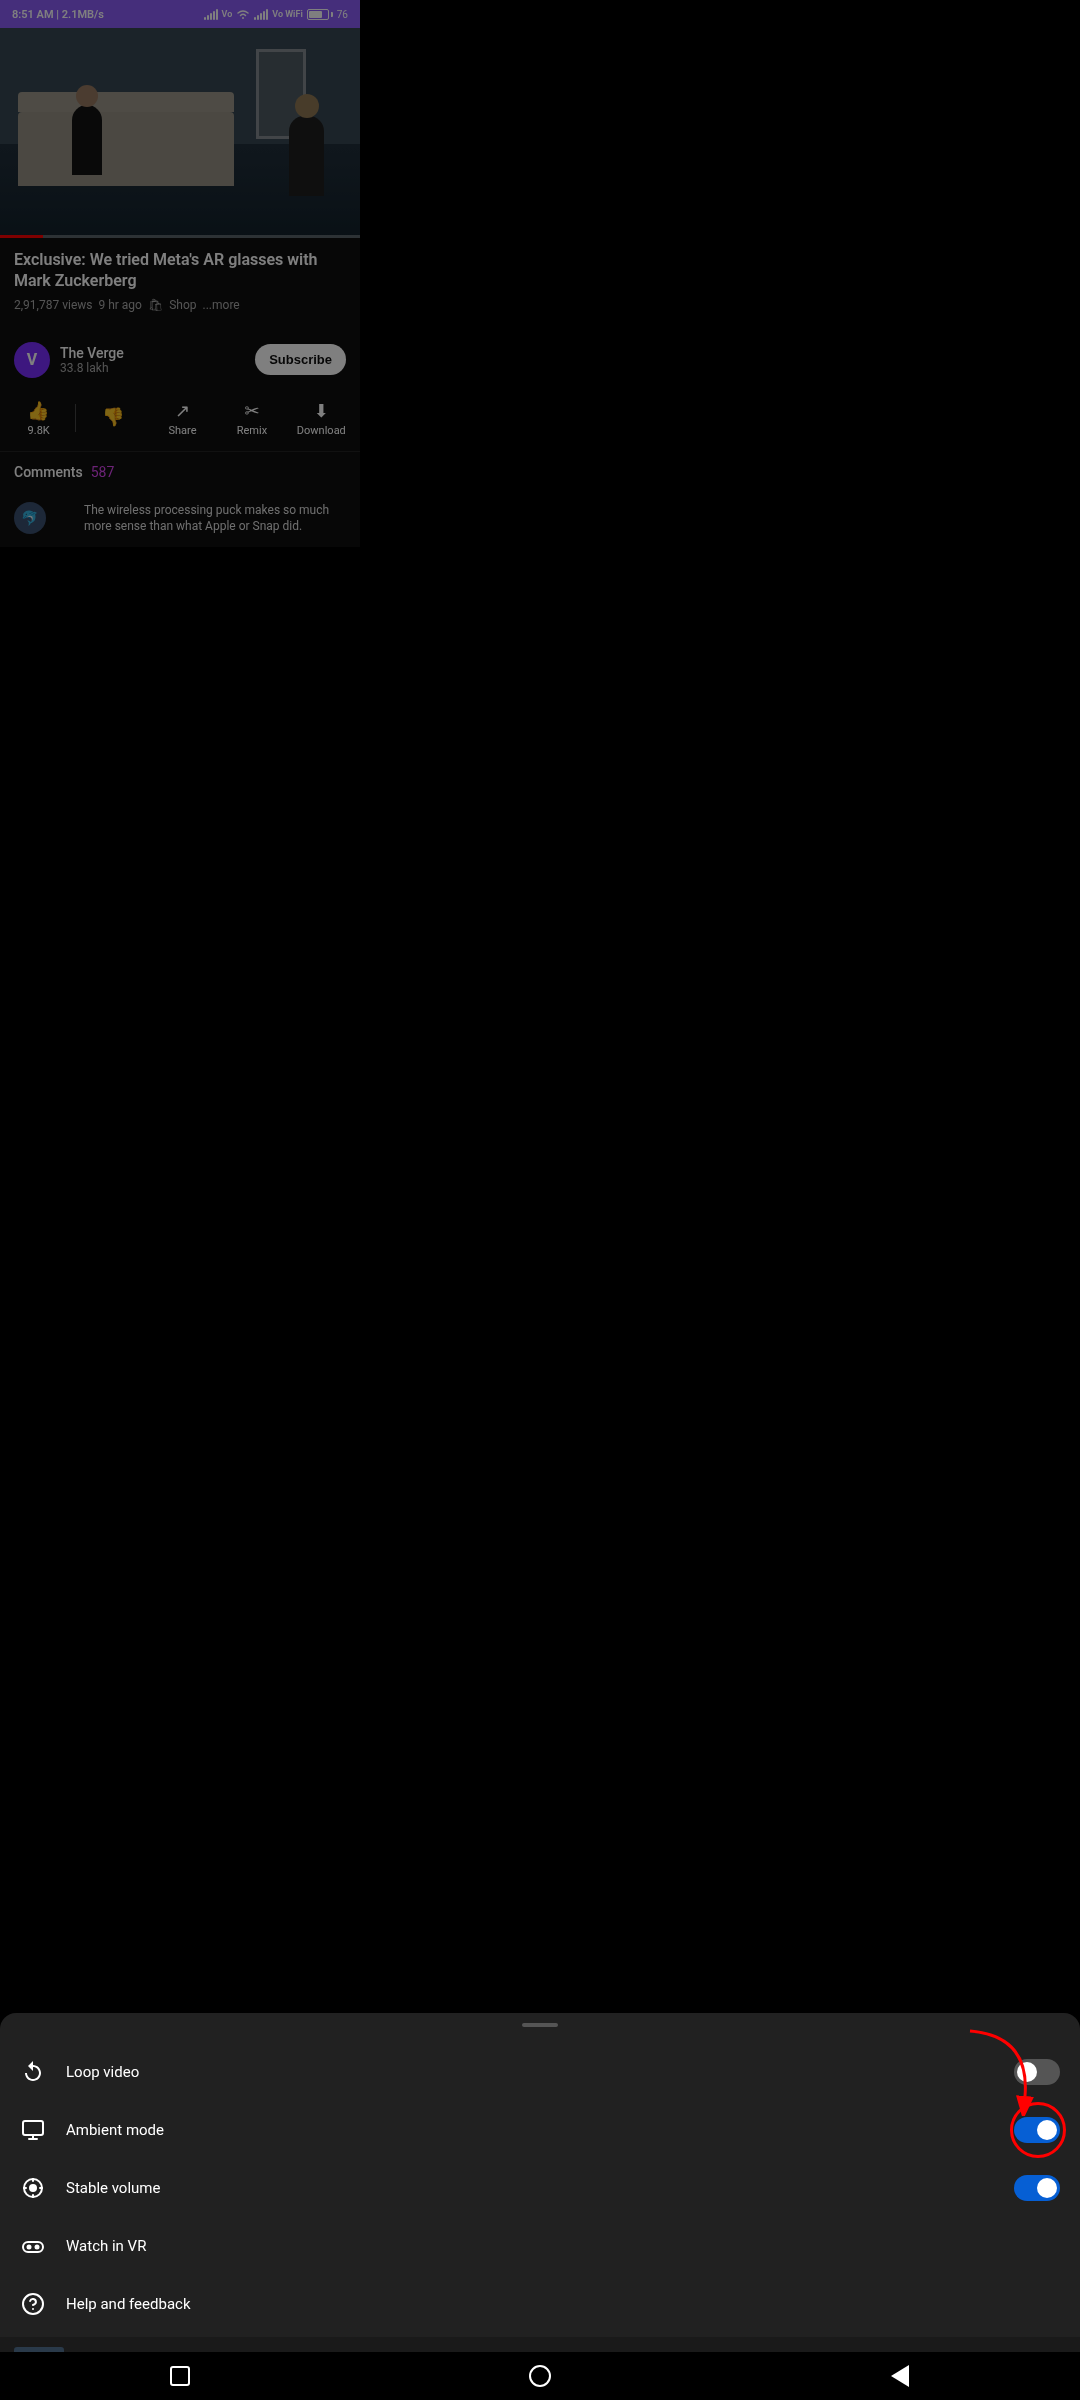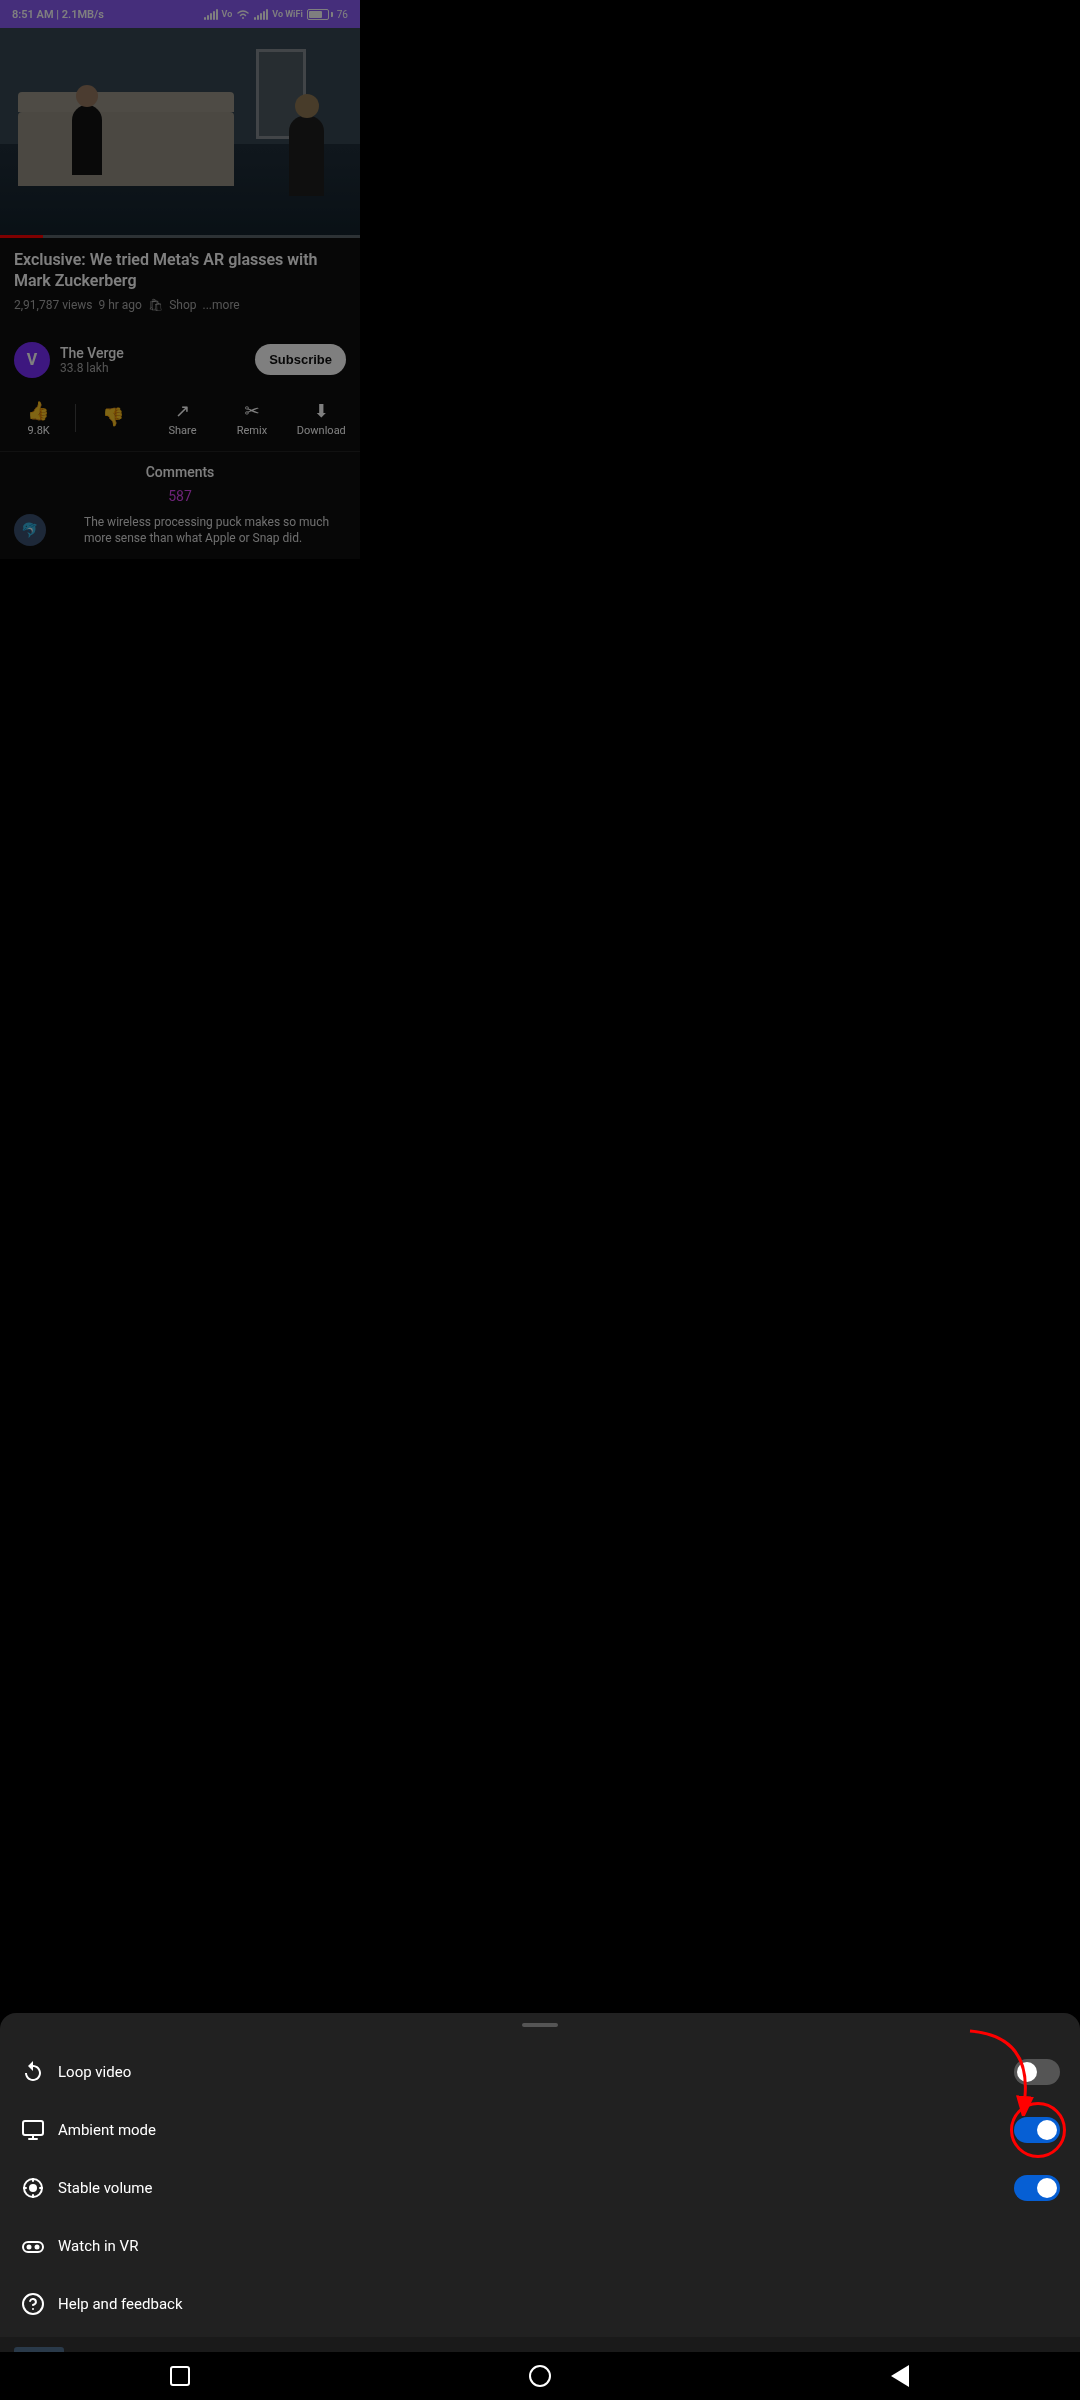--- a/index.html
+++ b/index.html
@@ -297,22 +297,21 @@
 
     
     .comments-section {
       background: #0f0f0f;
       padding: 12px 14px;
     }
     .comments-header {
       display: flex;
       align-items: center;
       gap: 8px;
-      margin-bottom: 10px;
-      flex-direction: column;
+      margin-bottom: 22px;
     }
     .comments-title {
       font-size: 14px;
       font-weight: 500;
       color: #fff;
     }
     .comments-count {
       font-size: 14px;
       color: #d946ef;
     }
@@ -363,21 +362,21 @@
       width: 36px;
       height: 4px;
       background: #555;
       border-radius: 2px;
       margin: 10px auto 16px;
     }
 
     .sheet-item {
       display: flex;
       align-items: center;
-      gap: 12px;
+      gap: 20px;
       padding: 16px 20px;
       cursor: pointer;
     }
     .sheet-item-icon {
       width: 26px;
       height: 26px;
       display: flex;
       align-items: center;
       justify-content: center;
       color: #fff;

